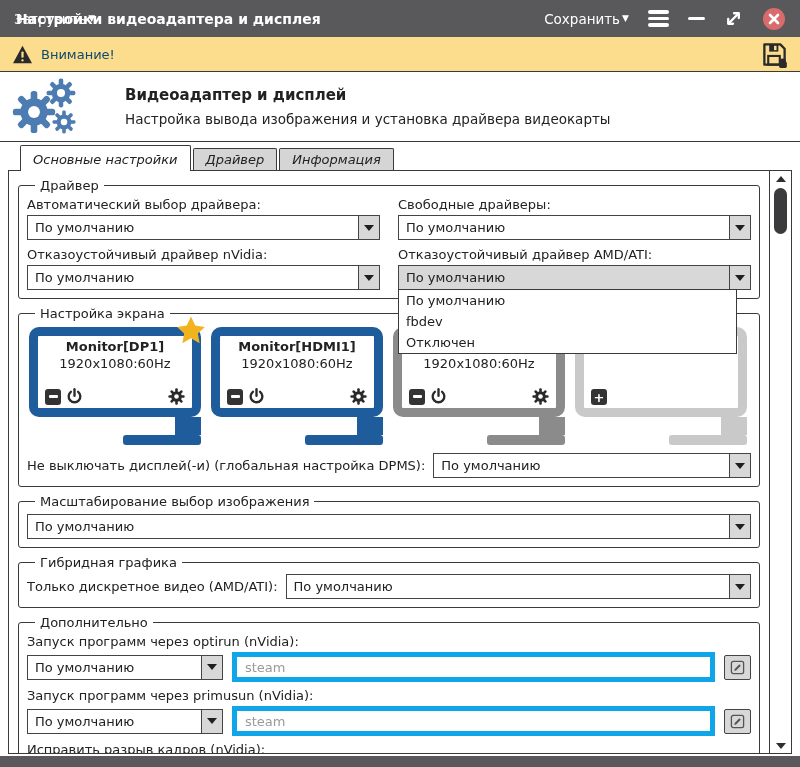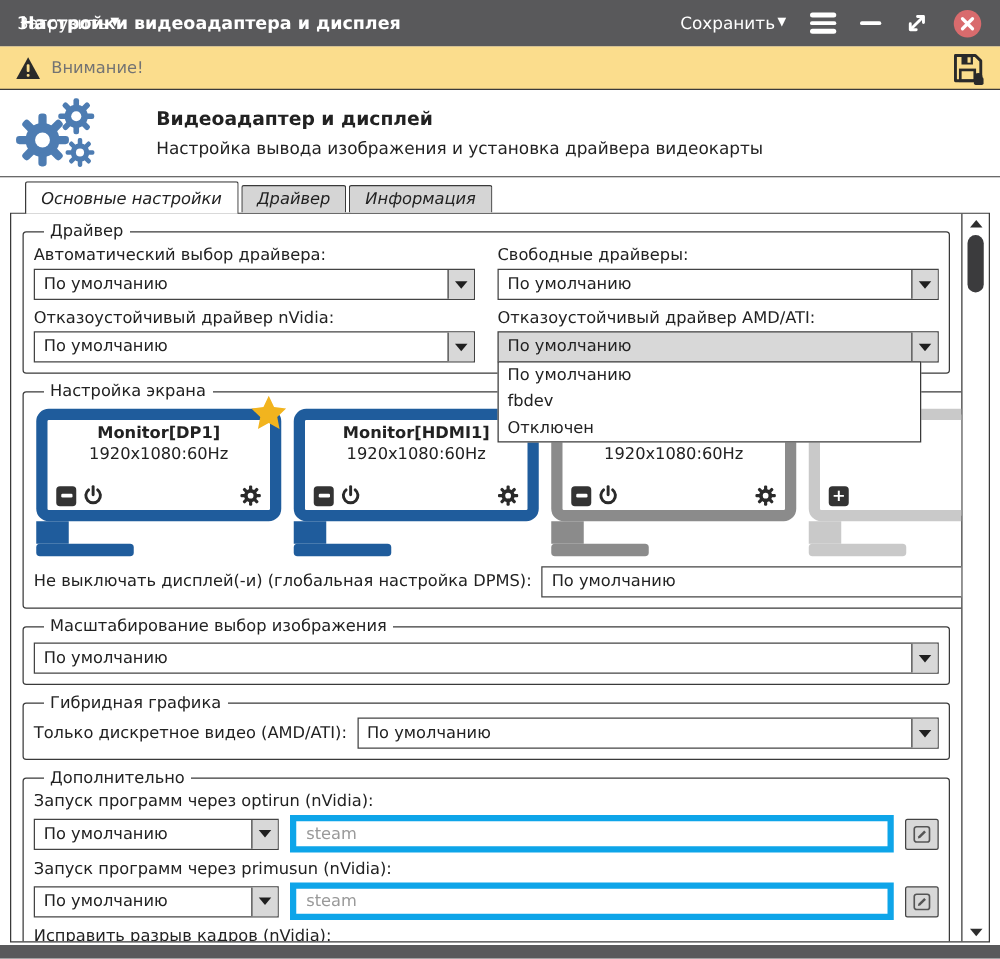--- a/index.html
+++ b/index.html
@@ -26,21 +26,21 @@
   .caret { font-size: 9px; line-height: 1; }
   .hamburger { display: flex; flex-direction: column; gap: 3px; }
   .hamburger div { width: 21px; height: 3.5px; background: #fff; border-radius: 2px; }
   .minbtn { width: 17px; height: 3.5px; background: #fff; border-radius: 2px; }
   .winbtn { display: flex; align-items: center; justify-content: center; cursor: pointer; }
   
   .warnbar {
     height: 35px; background: #fbdd8d; border-bottom: 1px solid #3a3a3a;
     display: flex; align-items: center; padding: 0 12px; gap: 8px;
   }
-  .warn-text { font-size: 13px; color: #737373; }
+  .warn-text { font-size: 13px; color: #0c4a6e; }
   .warn-save { margin-left: auto; display: flex; }
   
   .appheader {
     height: 70px; border-bottom: 1px solid #3a3a3a;
     display: flex; align-items: center; padding: 0 10px; gap: 12px; background: #fff;
   }
   .gears { width: 76px; height: 62px; position: relative; color: #4d7cb2; flex: none; }
   .gears svg { position: absolute; }
   .g-big   { width: 44px; height: 44px; left: 2px; top: 14px; }
   .g-mid   { width: 30px; height: 30px; left: 36px; top: 2px; }
@@ -93,21 +93,21 @@
   .sel.open { background: #d8d8d8; z-index: 50; }
   .popup {
     position: absolute; top: 100%; left: -1px; width: calc(100% - 12px);
     background: #fff; border: 1px solid #3a3a3a; z-index: 60;
   }
   .popup .opt { padding: 3px 7px; font-size: 13px; cursor: pointer; }
   
   .drv-grid { display: grid; grid-template-columns: 1fr 1fr; column-gap: 18px; }
   
   .mon-row { display: flex; gap: 10px; margin: 4px 2px 8px; }
-  .mon { width: 196px; display: flex; flex-direction: column; align-items: flex-start; position: relative; flex: none; }
+  .mon { width: 172px; display: flex; flex-direction: column; align-items: flex-end; position: relative; flex: none; }
   .mon-body {
     width: 100%; height: 90px; border: 9px solid #1f5c9c; border-radius: 10px;
     background: #fff; padding: 3px 7px; display: flex; flex-direction: column;
   }
   .mon-name { font-weight: bold; font-size: 13px; text-align: center; white-space: nowrap; }
   .mon-mode { font-size: 13px; text-align: center; margin-top: 2px; white-space: nowrap; }
   .mon-ctrl { display: flex; align-items: center; gap: 5px; margin-top: auto; }
   .sq-btn {
     width: 16px; height: 16px; background: #333; border-radius: 3px;
     display: flex; align-items: center; justify-content: center; cursor: pointer; color: #fff;

